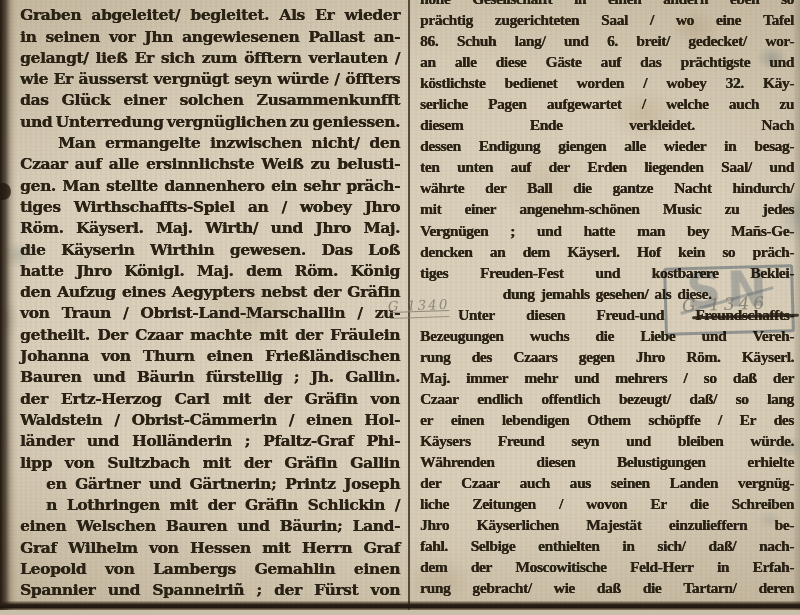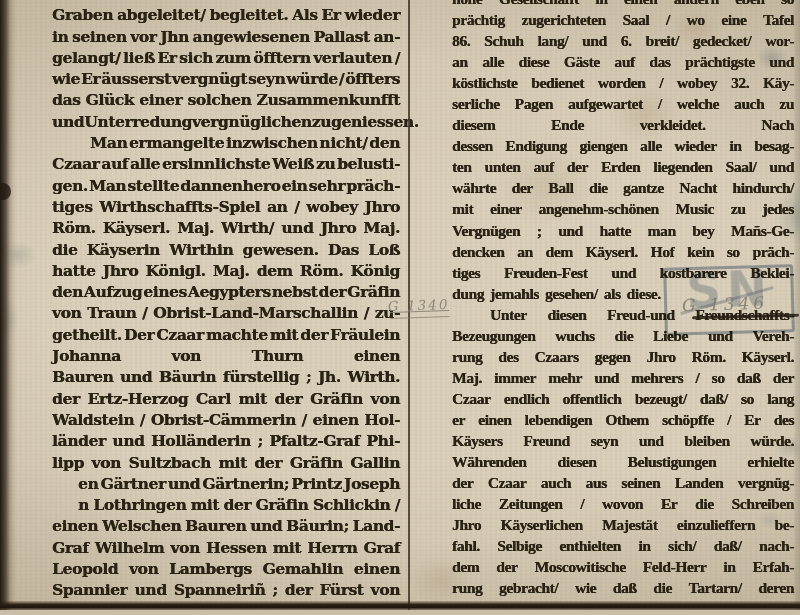--- a/index.html
+++ b/index.html
@@ -63,27 +63,26 @@
   #divider{
     position:absolute;left:408px;top:0;width:2px;height:615px;
     background:var(--divider,#3a3020);opacity:.82;
   }
   
   .col{position:absolute;top:0;font-size:15.5px;letter-spacing:-0.4px;}
   .col .line{
     display:flex;justify-content:space-between;align-items:baseline;
     height:var(--lh,21.3px);white-space:nowrap;
     text-shadow:0.3px 0 0 currentColor;
-    margin-left:32px;
   }
   .col-left{left:20px;width:380px;--lh:21.3px;}
   .col-right{left:420px;width:374px;font-family:Liberation Serif, serif;--lh:21.05px;}
   .col-left  .line:first-child{margin-top:-16px;}
   .col-right .line:first-child{margin-top:-10px;}
-  .line.nofill{justify-content:flex-start;gap:6px;}
+  .line.nofill{justify-content:center;gap:6px;}
   .line.right{justify-content:flex-end;gap:6px;padding-right:26px;}
   .line.indent{padding-left:38px;}
   .line.dmg{padding-left:26px;}
   .line span{white-space:nowrap;}
   .struck{position:relative;}
   .struck::after{
     content:"";position:absolute;left:-3px;right:-5px;top:52%;height:3px;
     background:rgba(38,30,18,.88);transform:rotate(-1.4deg);border-radius:2px;
   }
   
@@ -272,29 +271,30 @@
         <span>machte</span>
         <span>mit</span>
         <span>der</span>
         <span>Fräulein</span>
       </div>
       <div class="line">
         <span>Johanna</span>
         <span>von</span>
         <span>Thurn</span>
         <span>einen</span>
+        <span>Frießländischen</span>
       </div>
       <div class="line">
         <span>Bauren</span>
         <span>und</span>
         <span>Bäurin</span>
         <span>fürstellig</span>
         <span>;</span>
         <span>Jh.</span>
-        <span>Wirth.</span>
+        <span>Gallin.</span>
       </div>
       <div class="line">
         <span>der</span>
         <span>Ertz-Herzog</span>
         <span>Carl</span>
         <span>mit</span>
         <span>der</span>
         <span>Gräfin</span>
         <span>von</span>
       </div>

